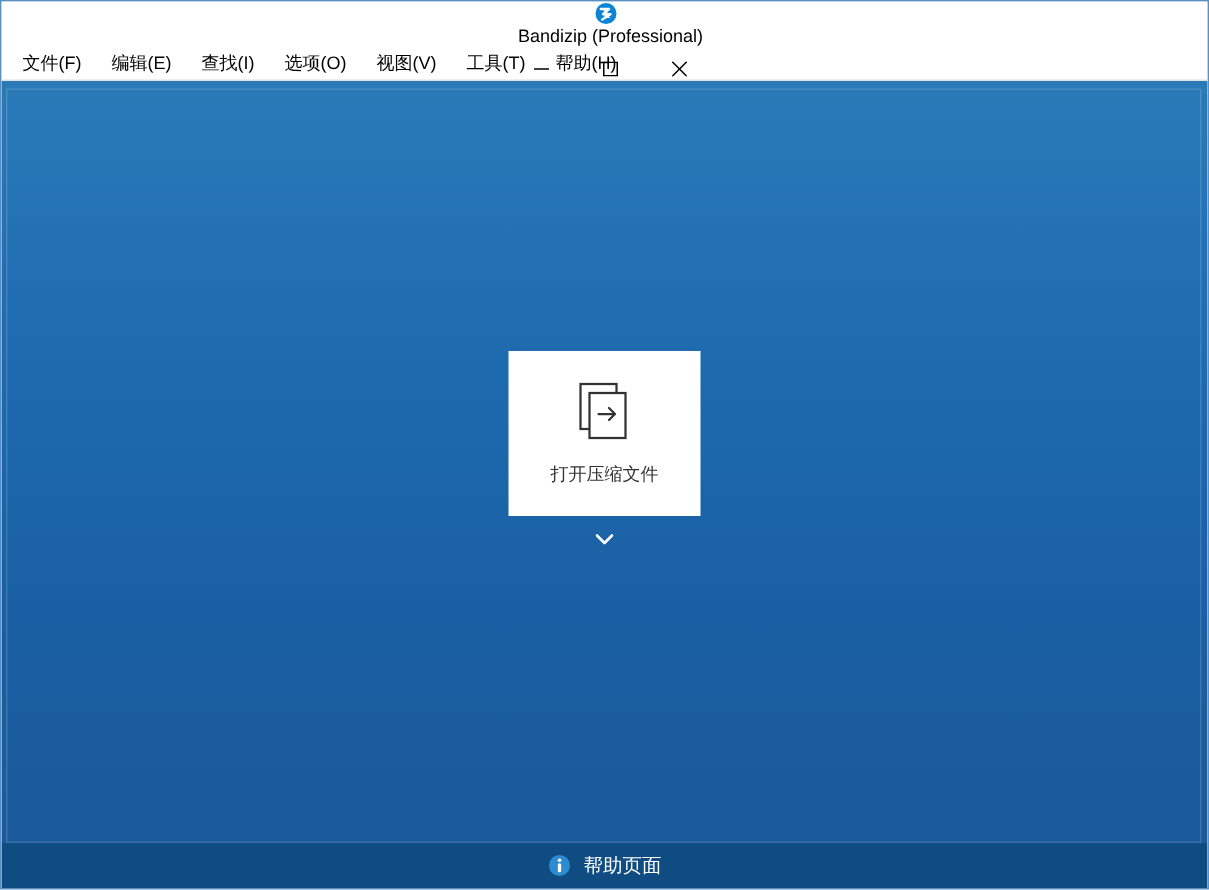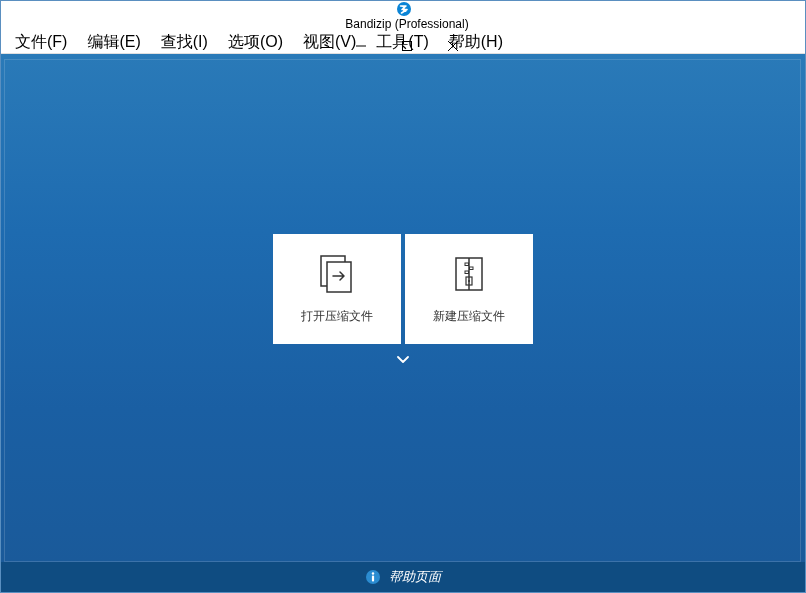--- a/index.html
+++ b/index.html
@@ -46,21 +46,21 @@
     }
     .menubar {
       height: 23px;
       display: flex;
       align-items: center;
       background: #fff;
       padding-left: 4px;
       border-bottom: 1px solid #e0e0e0;
     }
     .menu-item {
-      font-size: 16px;
+      font-size: 12px;
       padding: 3px 10px;
       cursor: pointer;
       color: #000;
     }
     .content-area {
       height: calc(100% - 30px - 23px - 30px);
       background: linear-gradient(180deg, #2a7ab8 0%, #1e6bb0 35%, #1a5fa3 70%, #1a5a9a 100%);
       position: relative;
       display: flex;
       align-items: center;
@@ -114,21 +114,20 @@
       background: #0f4c81;
       display: flex;
       align-items: center;
       justify-content: center;
       gap: 8px;
       cursor: pointer;
     }
     .statusbar-text {
       color: #fff;
       font-size: 13px;
-      font-style: italic;
     }
     .status-icon {
       display: flex;
       align-items: center;
     }
     .main-border {
       position: absolute;
       inset: 5px 4px 0 3px;
       border: 1px solid rgba(255,255,255,0.15);
       pointer-events: none;
@@ -183,34 +182,20 @@
       <div class="tile">
         <span class="tile-icon">
           <svg width="44" height="40" viewBox="0 0 44 40">
             <rect x="6" y="2" width="24" height="30" stroke="#333" stroke-width="1.5" fill="none"></rect>
             <rect x="12" y="8" width="24" height="30" stroke="#333" stroke-width="1.5" fill="#fff"></rect>
             <path d="M18 22 L28 22 M25 18 L29 22 L25 26" stroke="#333" stroke-width="1.5" fill="none" stroke-linecap="round" stroke-linejoin="round"></path>
           </svg>
         </span>
         <span class="tile-label">打开压缩文件</span>
       </div>
-      <div class="tile">
-        <span class="tile-icon">
-          <svg width="44" height="40" viewBox="0 0 44 40">
-            <rect x="9" y="4" width="26" height="32" stroke="#333" stroke-width="1.5" fill="none"></rect>
-            <line x1="22" y1="4" x2="22" y2="36" stroke="#333" stroke-width="1.5"></line>
-            <rect x="18" y="9" width="3.5" height="2.5" stroke="#333" stroke-width="1" fill="none"></rect>
-            <rect x="22.5" y="13" width="3.5" height="2.5" stroke="#333" stroke-width="1" fill="none"></rect>
-            <rect x="18" y="17" width="3.5" height="2.5" stroke="#333" stroke-width="1" fill="none"></rect>
-            <rect x="19" y="23" width="6" height="8" stroke="#333" stroke-width="1.2" fill="none"></rect>
-            <circle cx="22" cy="27" r="1" fill="#333"></circle>
-          </svg>
-        </span>
-        <span class="tile-label">新建压缩文件</span>
-      </div>
     </div>
     <div class="chevron-down">
       <svg width="12" height="8" viewBox="0 0 12 8">
         <path d="M1 1 L6 6 L11 1" stroke="#fff" stroke-width="1.8" fill="none" stroke-linecap="round" stroke-linejoin="round"></path>
       </svg>
     </div>
   </div>
 </div>
 
 <div class="statusbar">

